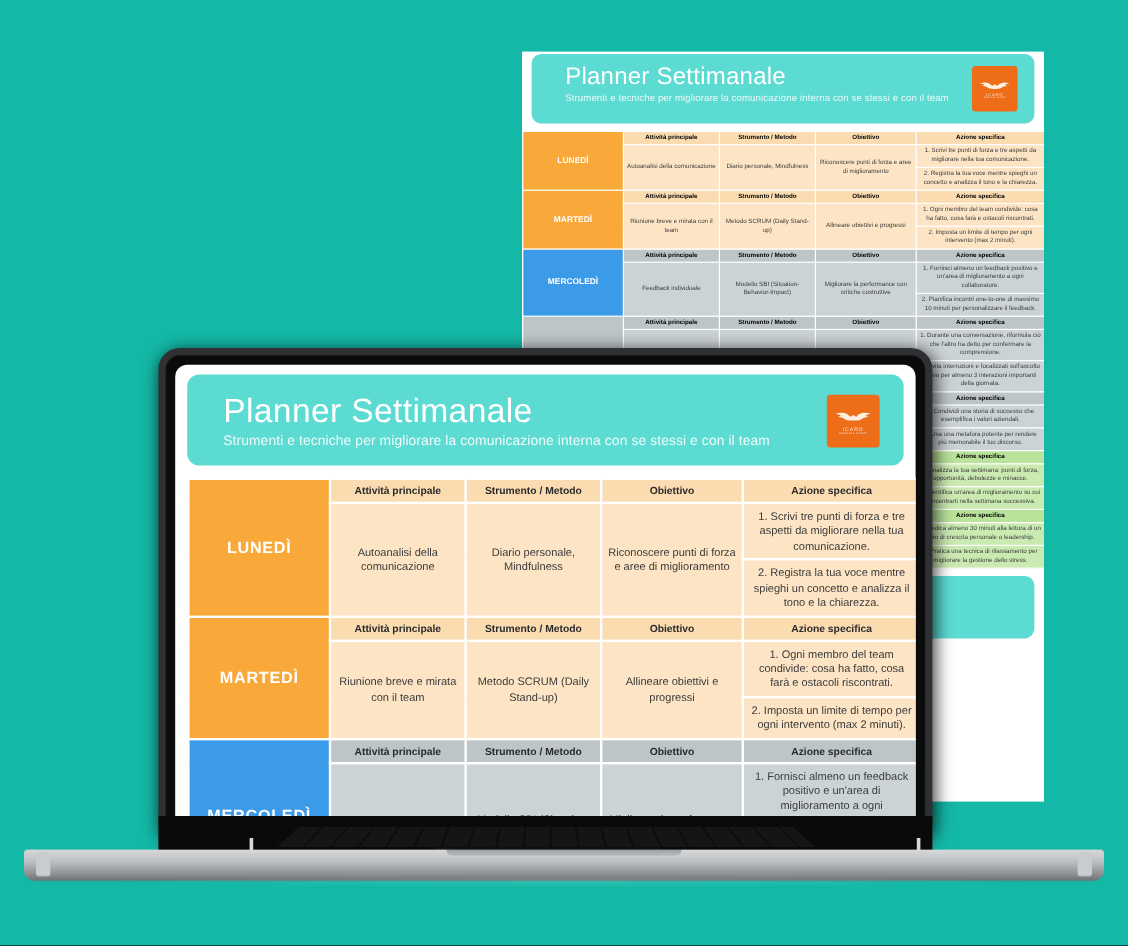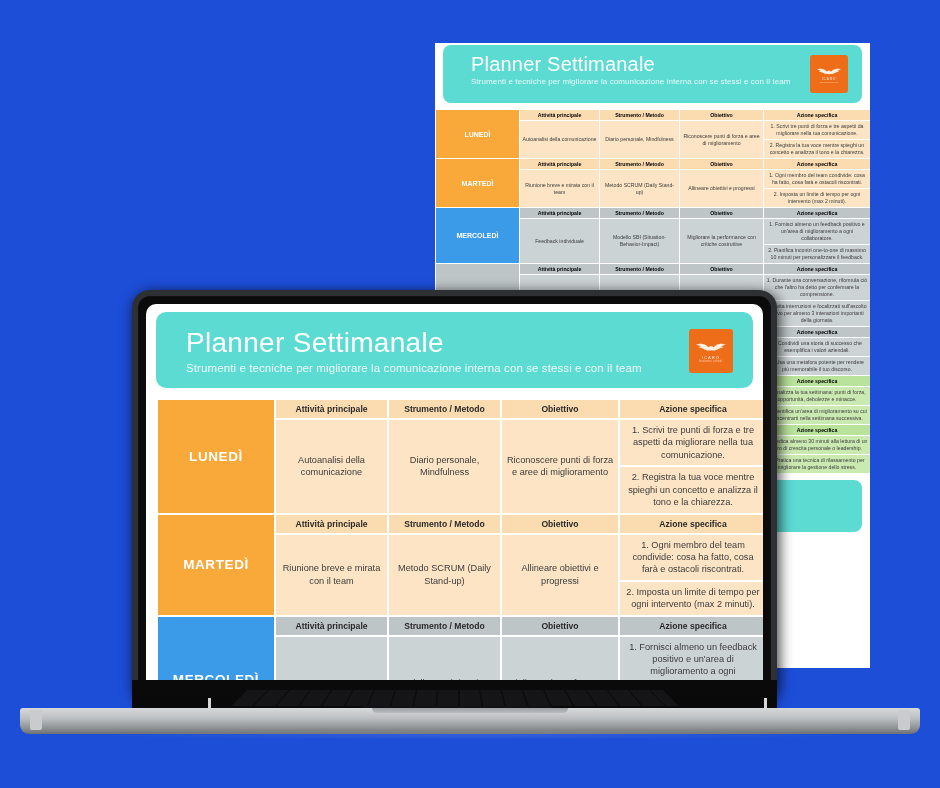--- a/index.html
+++ b/index.html
@@ -2,21 +2,21 @@
 <html><head>
 <meta charset="utf-8">
 <style>
   * { box-sizing: border-box; margin: 0; padding: 0; }
   html, body {
     width: 940px; height: 788px;
     background: #000000;
     font-family: "Liberation Sans", sans-serif;
     overflow: hidden;
   }
-  #stage { position: relative; width: 940px; height: 788px; background: #1d4ed8; }
+  #stage { position: relative; width: 940px; height: 788px; background: #14b8a6; }
 
   
   .tablet {
     position: absolute;
     left: 435px; top: 43px;
     width: 435px; height: 625px;
     background: #ffffff;
     overflow: hidden;
     z-index: 1;
   }

